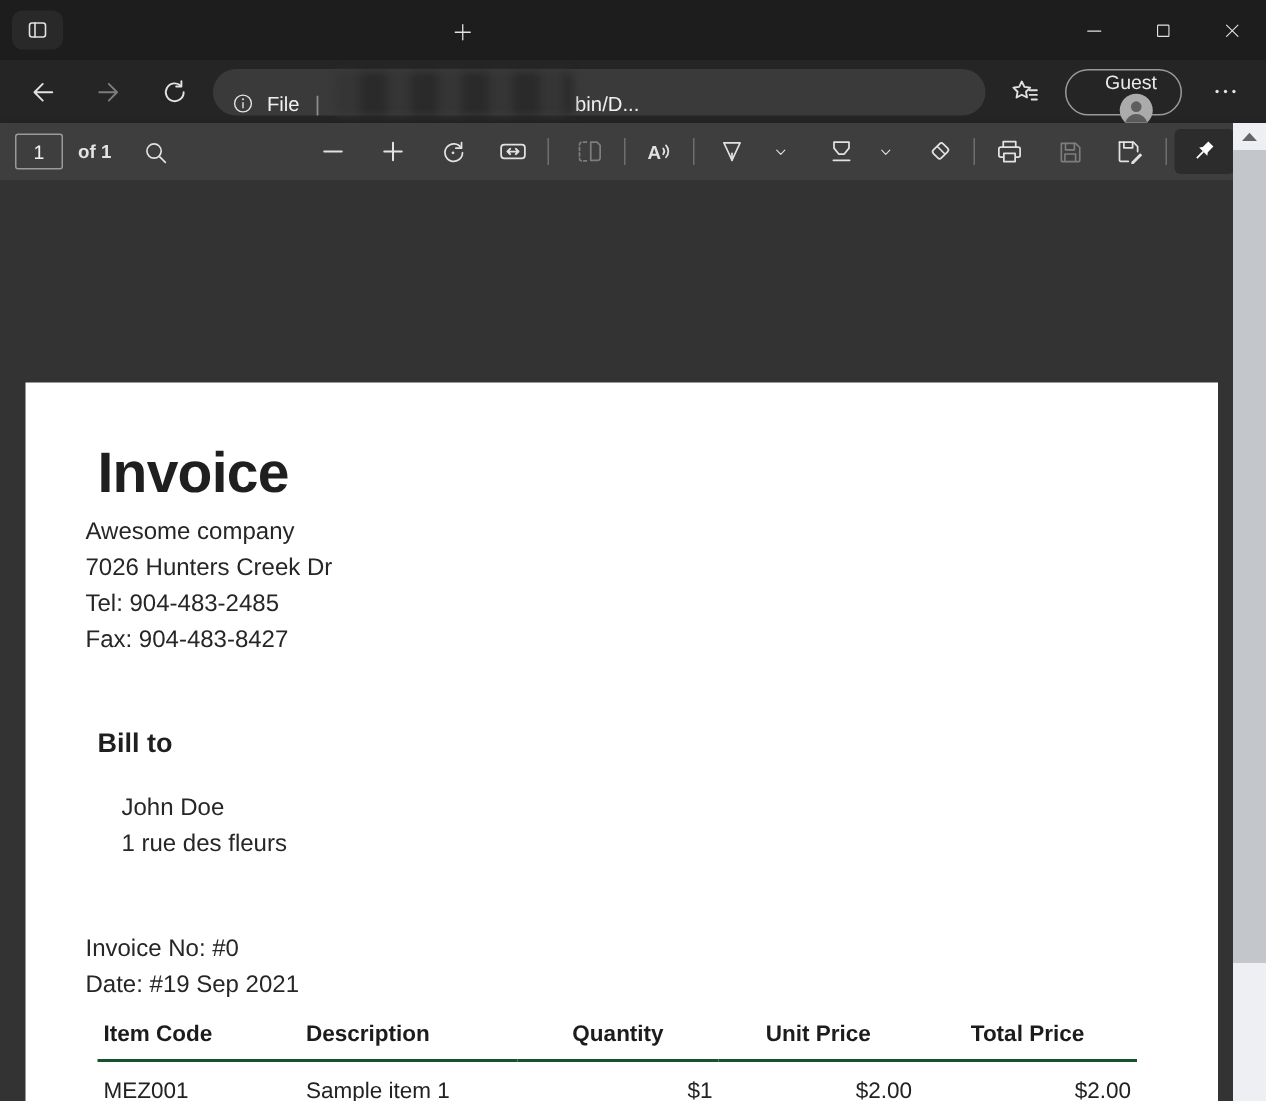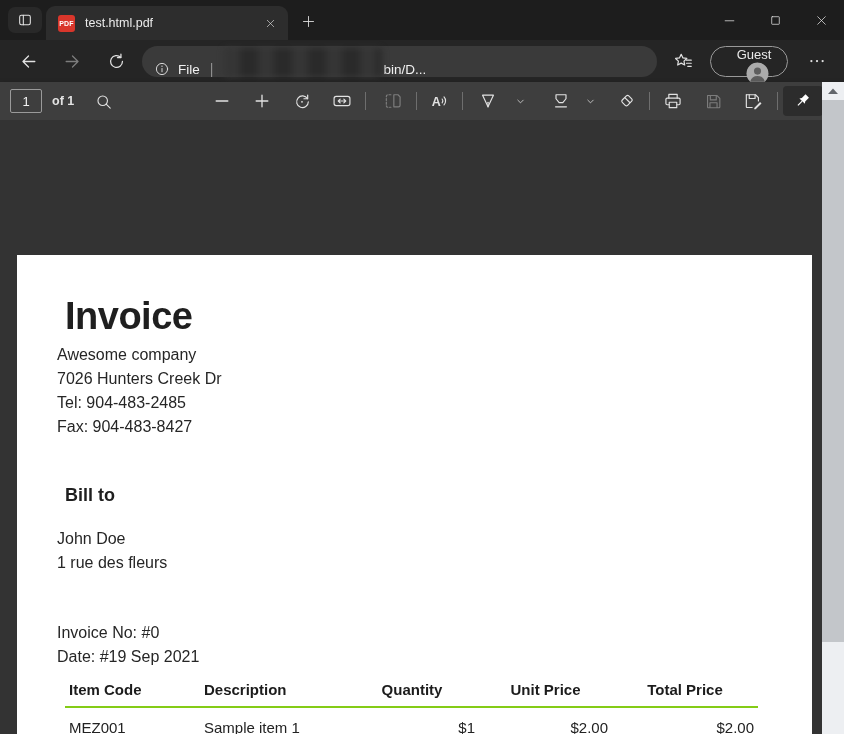--- a/index.html
+++ b/index.html
@@ -61,56 +61,47 @@
   .scrollbar { position:absolute; left:822px; top:82px; width:22px; height:652px; background:#edeff2; }
   .scroll-up { position:absolute; left:0; top:0; width:22px; height:17px; display:flex;
     align-items:center; justify-content:center; }
   .scroll-thumb { position:absolute; left:0; top:18px; width:22px; height:542px; background:#c3c6ca; }
 
   .page { position:absolute; left:17px; top:135px; width:795px; height:599px; background:#ffffff;
     color:#222; }
   .inv-title { position:absolute; left:48px; top:40px; font-size:38px; font-weight:bold;
     color:#1f1f1f; letter-spacing:-.5px; }
   .textblock { position:absolute; left:40px; font-size:16px; line-height:24px; color:#262626; }
-  .company { top:88px; } .billlines { top:272px; } .meta { top:366px; }
+  .company { top:88px; } .billlines { top:272px;margin-left:24px; } .meta { top:366px; }
   .sec-title { position:absolute; left:48px; top:230px; font-size:18px; font-weight:bold; color:#1f1f1f; }
 
   table.inv { position:absolute; left:48px; top:418px; width:693px; border-collapse:collapse;
     font-size:15px; color:#222; table-layout:fixed; }
   table.inv th { font-weight:bold; font-size:15px; color:#1c1c1c; padding:8px 4px; }
   table.inv th.l { text-align:left; } table.inv th.c { text-align:center; }
   table.inv td { padding:11px 4px; }
   table.inv td.l { text-align:left; } table.inv td.r { text-align:right; }
-  tr.head { border-bottom:2px solid #84cc16; }
+  tr.head { border-bottom:2px solid #14532d; }
   tr.r1 { border-bottom:1px solid #d8d8d8; }
   th.pad1, td.pad1 { padding-left:9px; }
   th.pad2, td.pad2 { padding-left:11px; }
 
   svg.ic { stroke:#e2e2e2; fill:none; stroke-width:1.6; stroke-linecap:round; stroke-linejoin:round; }
   svg.ic.dim { stroke:#7d7d7d; }
   svg.ic.thin { stroke-width:1.4; }
 </style>
 </head>
 <body>
 
 <div class="titlebar">
   <div class="tab-actions">
     <svg class="ic" width="16" height="16" viewBox="0 0 24 24">
         <rect x="4" y="5" width="16" height="14" rx="2.5"></rect>
         <path d="M9.5 5v14"></path>
       </svg>
-  </div>
-  <div class="tab">
-    <div class="favicon">PDF</div>
-    <div class="tab-title">test.html.pdf</div>
-    <div class="tab-close">
-      <svg class="ic thin" width="11" height="11" viewBox="0 0 24 24">
-          <path d="M5 5l14 14M19 5L5 19"></path>
-        </svg>
-    </div>
   </div>
   <div class="newtab">
     <svg class="ic thin" width="15" height="15" viewBox="0 0 24 24">
         <path d="M12 4v16M4 12h16"></path>
       </svg>
   </div>
   <div class="wbtn min">
     <svg class="ic thin" width="13" height="13" viewBox="0 0 24 24">
         <path d="M4 12.5h16"></path>
       </svg>

